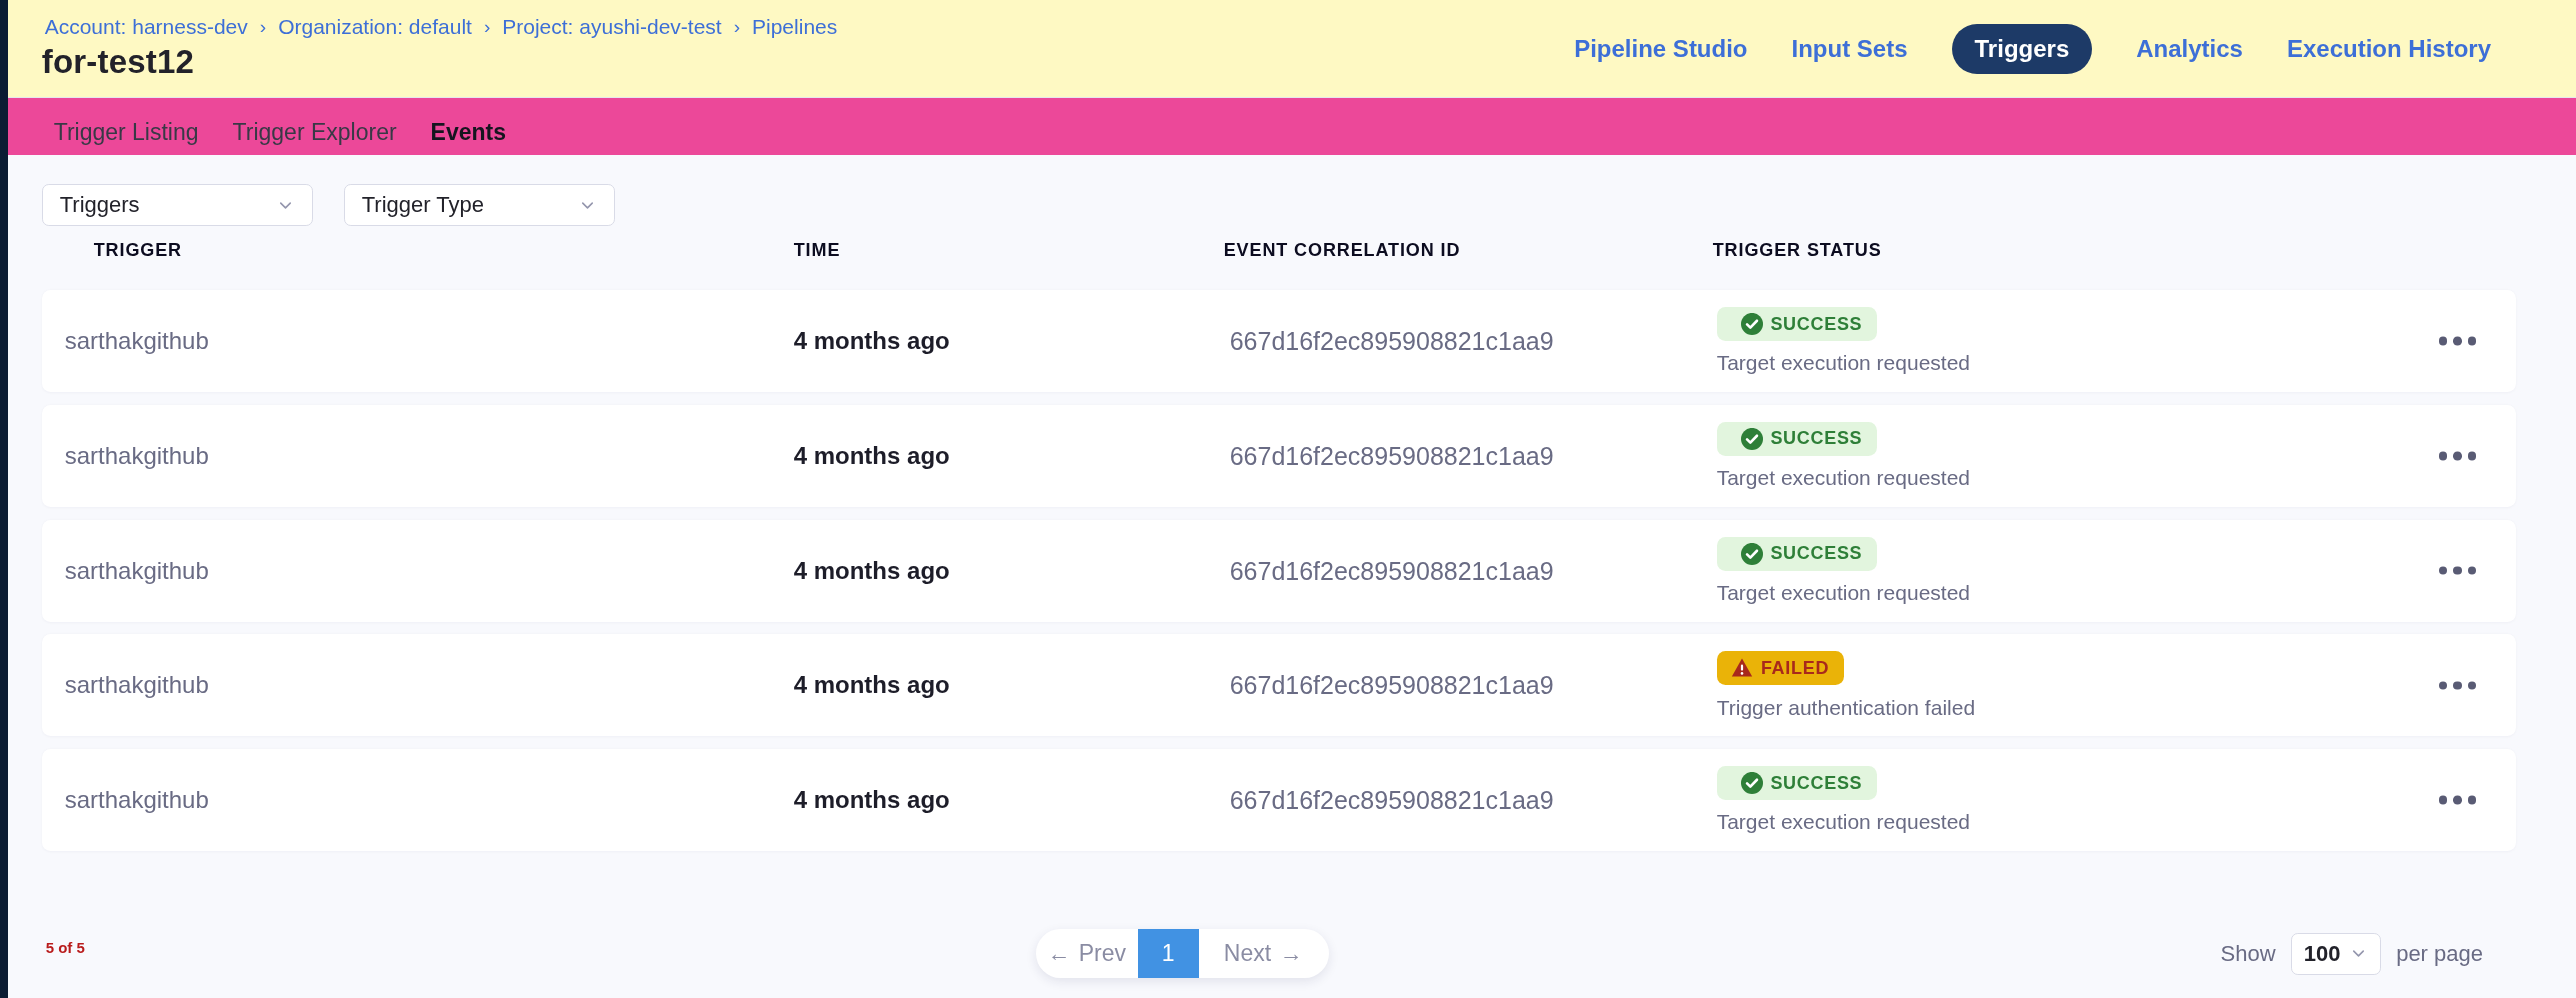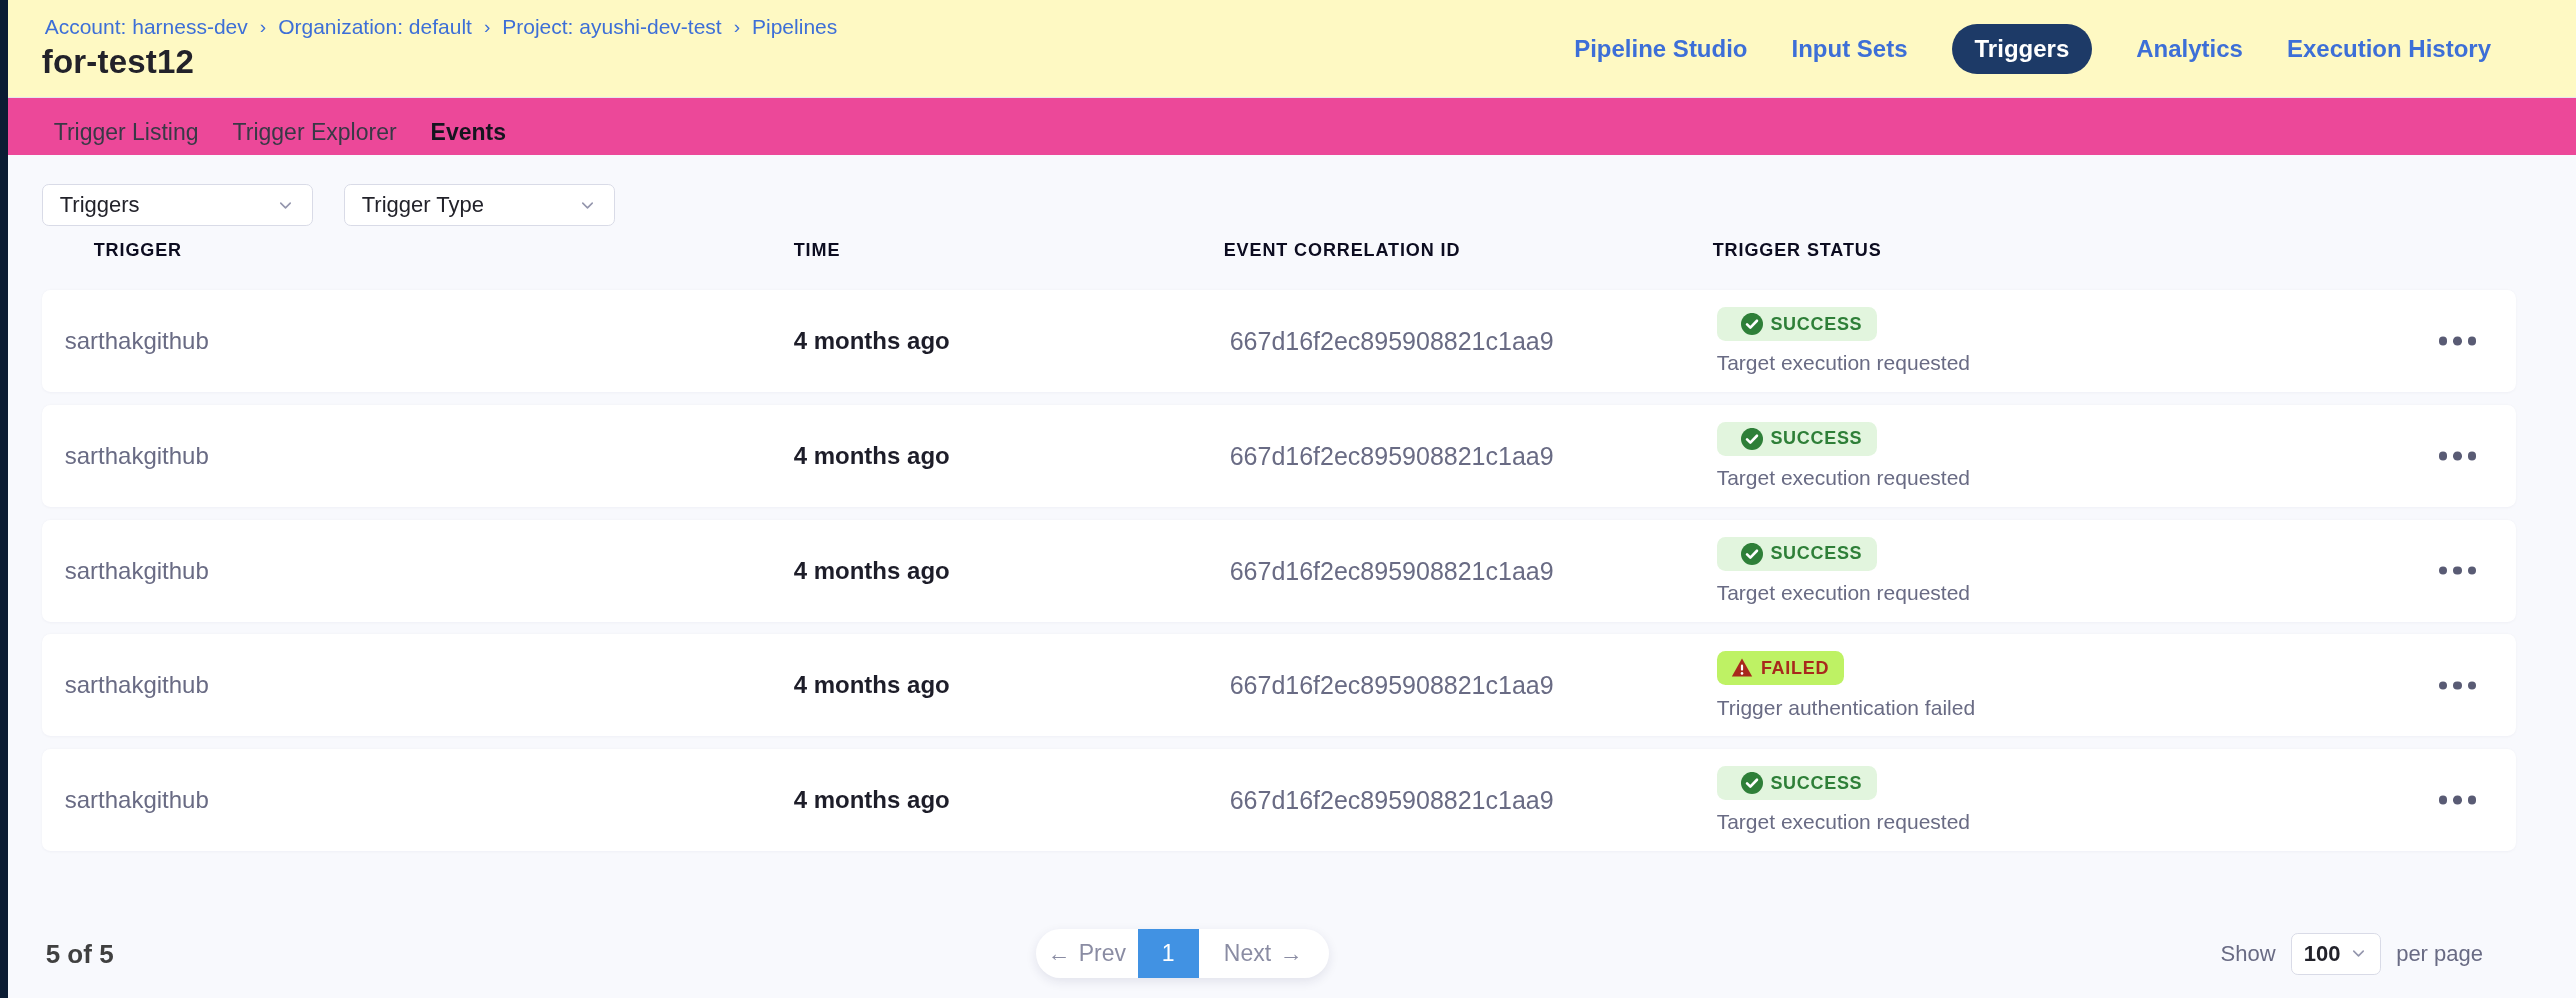--- a/index.html
+++ b/index.html
@@ -47,32 +47,32 @@
   .row-card { position:relative; width:2474px; height:102px; background:#ffffff; border-radius:8.5px;
               margin-bottom:12.8px; box-shadow:0 0.9px 2.6px rgba(30,30,80,0.04); }
   .cell { position:absolute; top:50%; transform:translateY(-50%); white-space:nowrap; }
   .cell.trigger { left:23px; font-size:24px; color:#696b84; }
   .cell.time { left:752px; font-size:24px; font-weight:700; color:#1d1d29; }
   .cell.eid { left:1188px; font-size:25px; color:#696b84; }
   .status-cell { position:absolute; left:1675px; top:50%; transform:translateY(-50%); display:flex; flex-direction:column; align-items:flex-start; gap:10.2px; }
   .badge { display:inline-flex; align-items:center; gap:7.7px; padding:6px 14.5px; border-radius:8.5px;
            font-size:18px; font-weight:700; letter-spacing:0.7px; }
   .status-cell[data-status="SUCCESS"] .badge { background:#e2f5de; color:#2e7f38;padding-left:24px; }
-  .status-cell[data-status="FAILED"]  .badge { background:#bef264; color:#a8291c; }
+  .status-cell[data-status="FAILED"]  .badge { background:#eab308; color:#a8291c; }
   .badge .bicon { width:22px; height:22px; display:inline-flex; }
   .badge .bicon svg { width:100%; height:100%; }
   .status-msg { font-size:21px; color:#696b84; }
 
   .row-menu { position:absolute; right:24px; top:50%; transform:translateY(-50%); width:68px; height:51px;
               display:flex; align-items:center; justify-content:center; gap:6px; cursor:pointer; background:none; border:none; }
   .row-menu i { width:8.5px; height:8.5px; border-radius:50%; background:#595b74; display:block; }
 
   
   .footer { position:absolute; left:0; right:0; top:750px; height:102px; }
-  .count { position:absolute; left:38px; top:34px; font-size:26px; font-weight:700; color:#404040; }
+  .count { position:absolute; left:38px; top:34px; font-size:15px; font-weight:700; color:#b91c1c; }
 
   .pagination { position:absolute; left:1028px; top:24px; width:293px; height:49px; background:#ffffff;
                 border-radius:27px; box-shadow:0 3.4px 10.2px rgba(30,30,80,0.10); display:flex; overflow:hidden; }
   .pg-btn { display:flex; align-items:center; justify-content:center; gap:8.5px; font-size:23px; color:#8a8ca3;
             background:none; border:none; cursor:pointer; font-family:inherit; }
   .pg-prev { width:102px; } .pg-next { width:129px; }
   .pg-page { width:61px; display:flex; align-items:center; justify-content:center; background:#4192e3;
              color:#ffffff; font-size:23px; cursor:pointer; }
   .pg-arrow { font-size:23px; }
 

